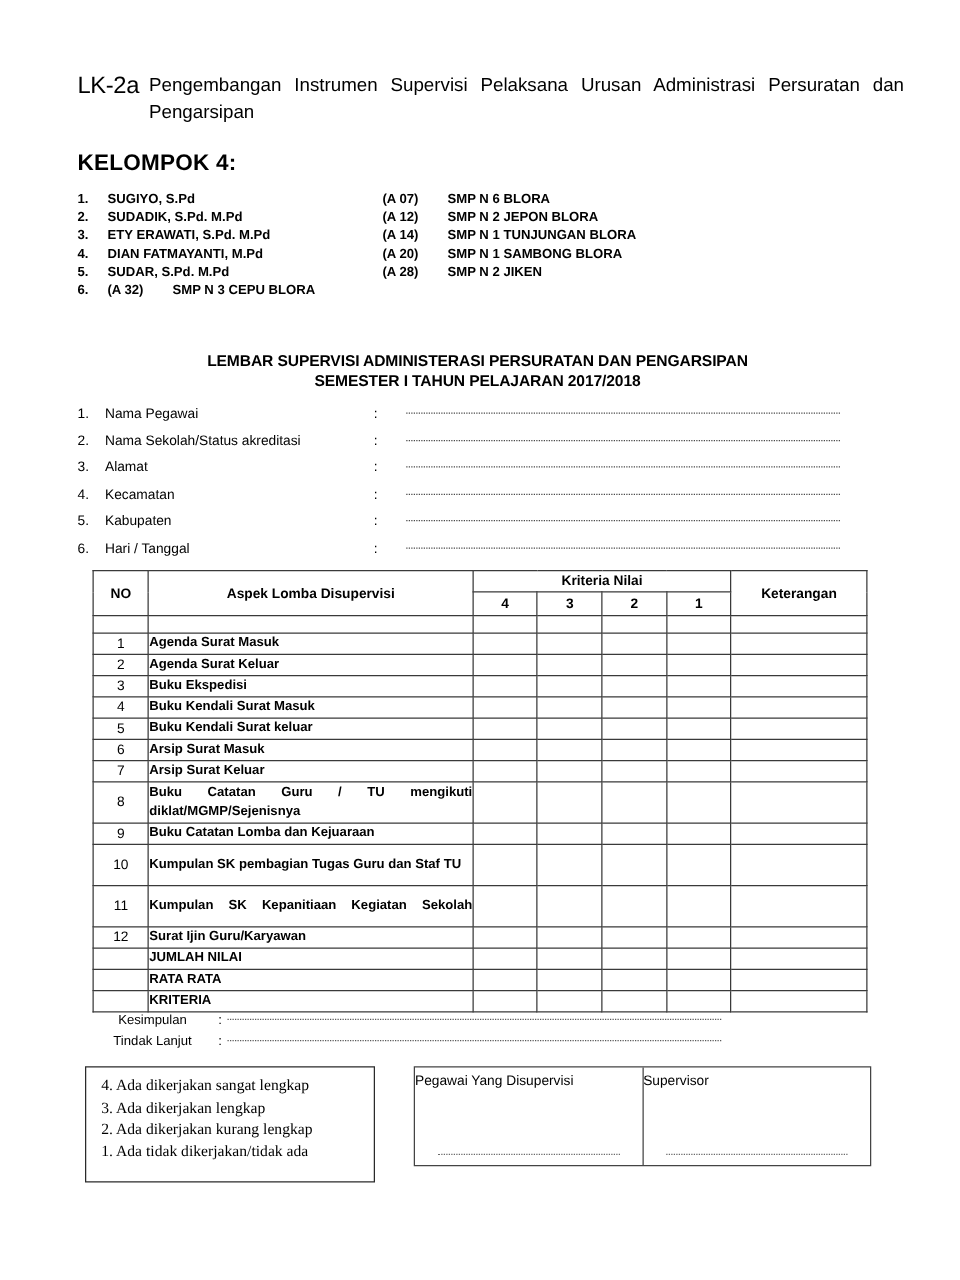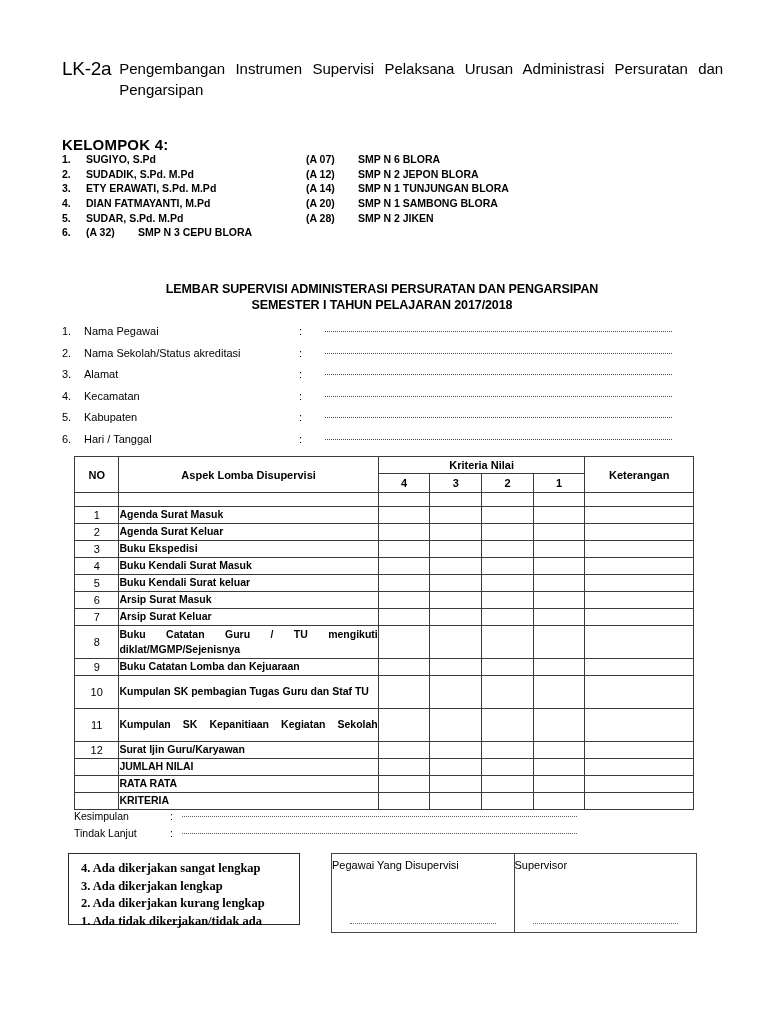--- a/index.html
+++ b/index.html
@@ -43,22 +43,22 @@
     line-height: 21px;
     text-align: justify;
     text-align-last: left;
     width: 604px;
   }
 
   
   .kelompok-heading {
     position: absolute;
     left: 62px;
-    top: 136px;
-    font-size: 15px;
+    top: 120px;
+    font-size: 18px;
     font-weight: bold;
     letter-spacing: 0.2px;
   }
   .member-list {
     position: absolute;
     left: 62px;
     top: 152px;
     width: 600px;
     font-size: 10.5px;
     font-weight: bold;
@@ -163,45 +163,45 @@
     position: absolute;
     left: 74px;
     top: 810px;
     width: 560px;
     font-size: 10.5px;
   }
   .conc-row {
     display: flex;
     align-items: baseline;
     height: 17px;
+    text-align: center;
   }
   .c-label { width: 96px; flex: none; }
   .c-colon { width: 12px; flex: none; }
   .c-dots {
     flex: 1;
     border-bottom: 1px dotted #5a5a5a;
     position: relative;
     top: -3px;
     max-width: 395px;
   }
 
   
   .legend-box {
     position: absolute;
     left: 68px;
     top: 853px;
     width: 232px;
-    height: 72px;
+    height: 93px;
     border: 1px solid #2a2a2a;
     box-sizing: border-box;
     padding: 6px 0 16px 12px;
     font-family: "Liberation Serif", serif;
     font-size: 12.5px;
     line-height: 17.5px;
-    font-weight: bold;
   }
 
   
   .sign-box {
     position: absolute;
     left: 331px;
     top: 853px;
     width: 366px;
     height: 80px;
     border: 1px solid #444444;

